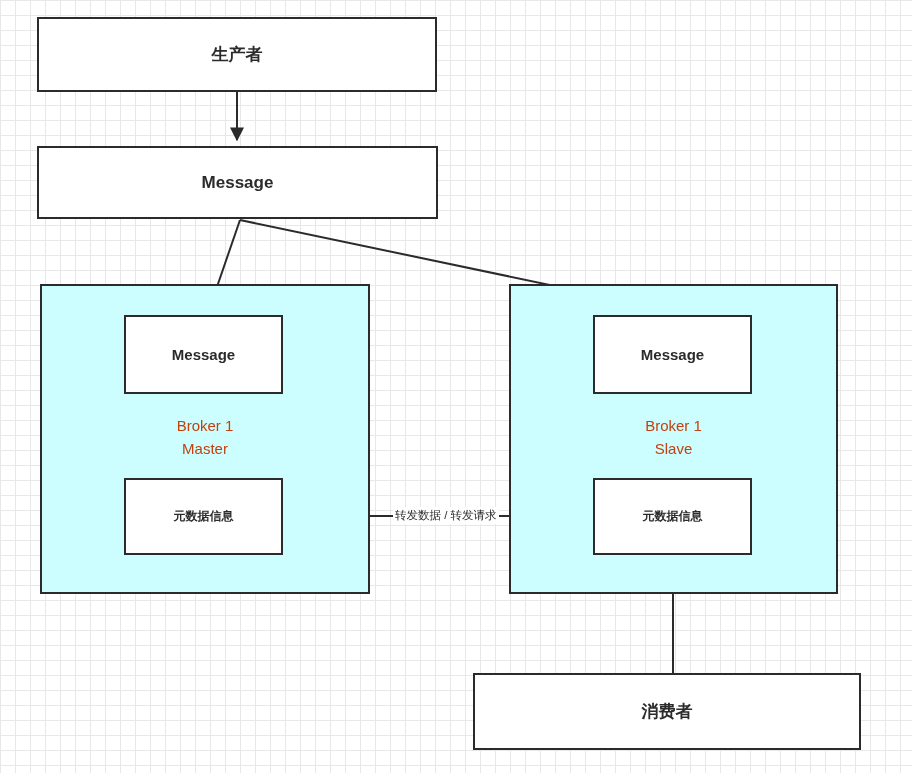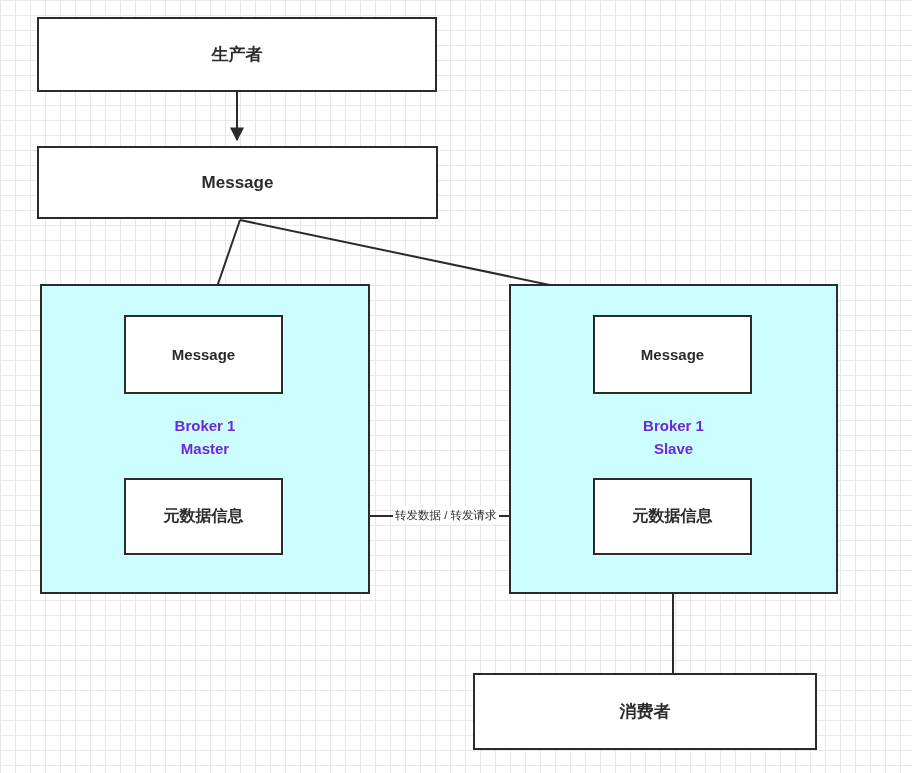--- a/index.html
+++ b/index.html
@@ -47,41 +47,41 @@
   .group-box {
     background: #ccfdff;
     border: 2px solid #2b2b2b;
     display: block;
   }
   .group-label {
     position: absolute;
     left: 0;
     right: 0;
     text-align: center;
-    color: #6d28d9;
-    font-weight: bold;
+    color: #c2410c;
+    font-weight: normal;
     font-size: 15px;
     line-height: 1.55;
     white-space: pre-line;
   }
   .edge-label {
     position: absolute;
     background: #ffffff;
     color: #2b2b2b;
     font-size: 11.5px;
     font-weight: normal;
     white-space: nowrap;
     padding: 1px 2px;
     line-height: 1.3;
     margin-left: 21px;
   }
   .t-big-cn { font-size: 17px; }
   .t-big-en { font-size: 17px; }
   .t-mid-en { font-size: 15px; }
-  .t-mid-cn { font-size: 16px; }
+  .t-mid-cn { font-size: 12px; }
 </style>
 </head>
 <body>
 
 <div id="canvas">
 
   <svg class="svg-layer" viewBox="0 0 912 773" width="912" height="773" xmlns="http://www.w3.org/2000/svg">
     <defs>
       <marker id="arrow" viewBox="0 0 10 10" refX="9" refY="5" markerWidth="7" markerHeight="7" orient="auto-start-reverse">
         <path d="M 0 0 L 10 5 L 0 10 z" fill="#2b2b2b"></path>
@@ -132,17 +132,17 @@
   <div class="node plain-box t-mid-en" style="left:593px; top:315px; width:159px; height:79px;">
     <span>Message</span>
   </div>
 
   <div class="node plain-box t-mid-cn" style="left:593px; top:478px; width:159px; height:77px;">
     <span>元数据信息</span>
   </div>
 
   <div class="edge-label" style="left:372px; top:507px;">转发数据 / 转发请求</div>
 
-  <div class="node plain-box t-big-cn" style="left:473px; top:673px; width:344px; height:77px;">
+  <div class="node plain-box t-big-cn" style="left:473px; top:673px; width:388px; height:77px;">
     <span>消费者</span>
   </div>
 
 </div>
 
 </body></html>

